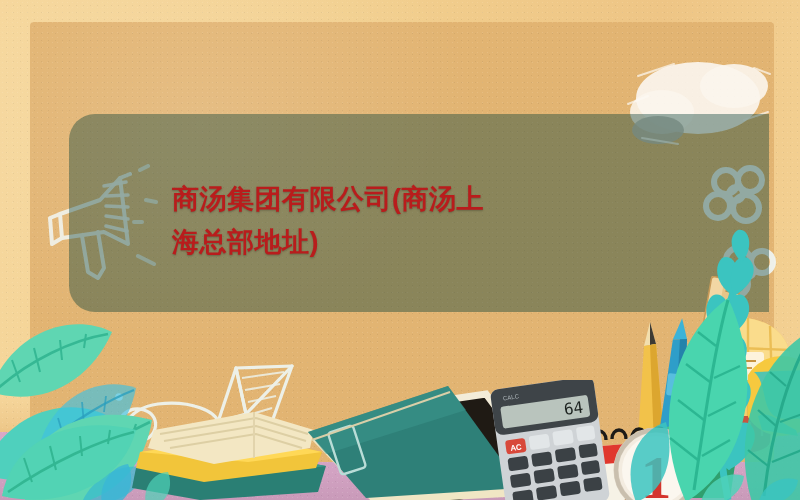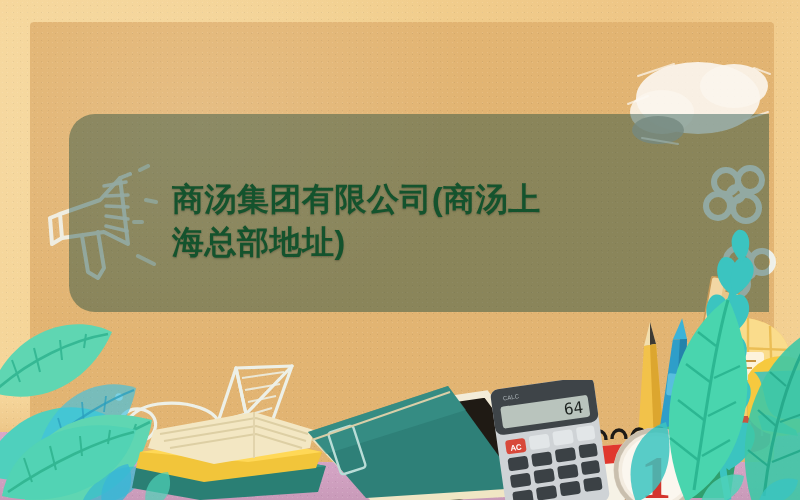--- a/index.html
+++ b/index.html
@@ -63,22 +63,22 @@
     position:absolute;
     left:69px; top:114px; width:700px; height:198px;
     background:rgba(8,62,54,.40);
     border-top-left-radius:26px;
     border-bottom-left-radius:26px;
   }
 
   
   #headline {
     position:absolute; left:172px; top:178px; width:470px;
-    color:#14532d;
-    font-size:32px; line-height:43px;
+    color:#b91c1c;
+    font-size:27px; line-height:43px;
     font-weight:700; letter-spacing:.5px;
     text-shadow:0 1px 2px rgba(0,0,0,.25);
     white-space:pre-line;
   }
 
   
   .chalk { position:absolute; opacity:.92; }
 
   
   .obj { position:absolute; }

